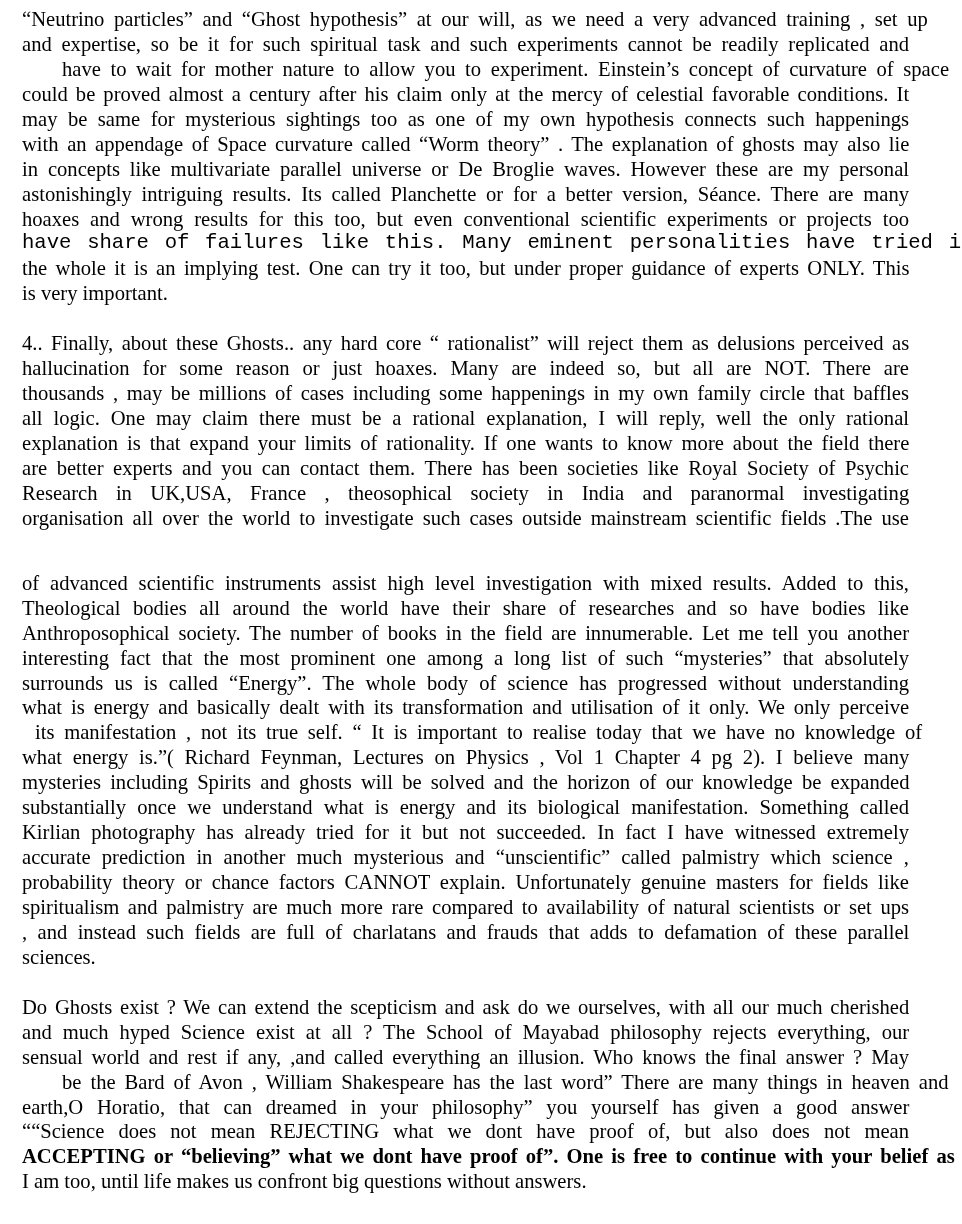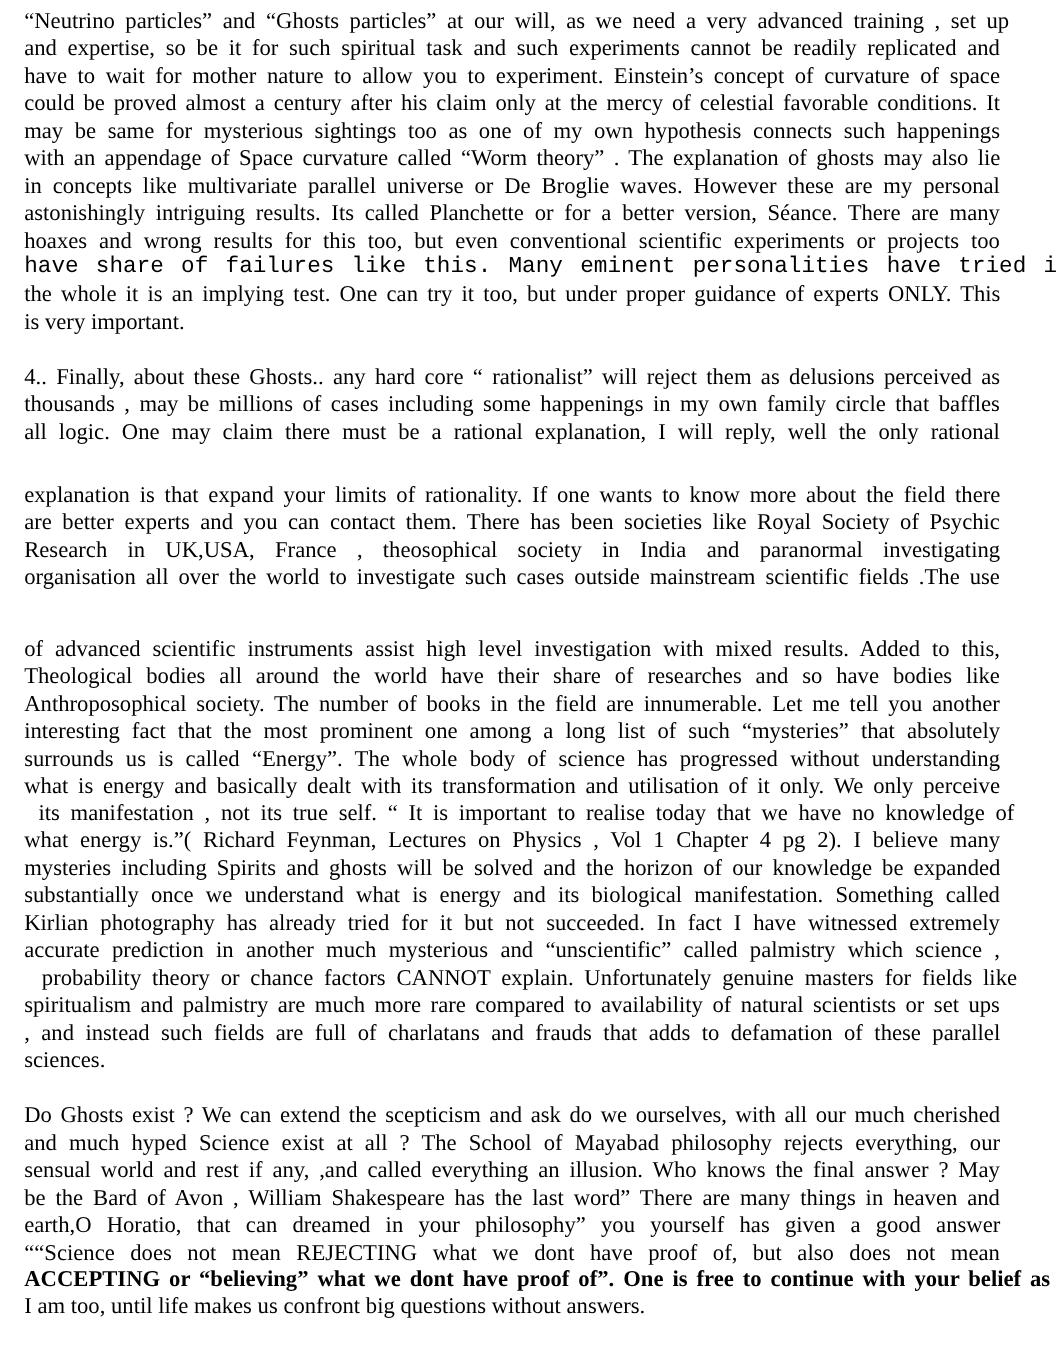--- a/index.html
+++ b/index.html
@@ -15,63 +15,64 @@
     display: block; white-space: nowrap; text-align: justify;
     text-align-last: justify; height: 24.95px; overflow: visible;
   }
   .line.last { text-align-last: left; }
 </style>
 </head>
 <body>
 
 <div class="page">
   <div class="para" id="p0">
-      <span class="line" style="display: block; word-spacing: 4.47059px;">“Neutrino particles” and “Ghosts particles” at our will, as we need a very advanced training , set up</span>
+      <span class="line" style="display: block; word-spacing: 4.47059px;">“Neutrino particles” and “Ghost hypothesis” at our will, as we need a very advanced training , set up</span>
       <span class="line" style="display: block; word-spacing: 4.5625px;">and expertise, so be it for such spiritual task and such experiments cannot be readily replicated and</span>
-      <span class="line" style="display: block; word-spacing: 4.4375px;">have to wait for mother nature to allow you to experiment. Einstein’s concept of curvature of space</span>
+      <span class="line" style="display: block; word-spacing: 4.4375px; margin-left: 40px;">have to wait for mother nature to allow you to experiment. Einstein’s concept of curvature of space</span>
       <span class="line" style="display: block; word-spacing: 2.94118px;">could be proved almost a century after his claim only at the mercy of celestial favorable conditions. It</span>
       <span class="line" style="display: block; word-spacing: 5.33333px;">may be same for mysterious sightings too as one of my own hypothesis connects such happenings</span>
       <span class="line" style="display: block; word-spacing: 3.375px;">with an appendage of Space curvature called “Worm theory” . The explanation of ghosts may also lie</span>
       <span class="line" style="display: block; word-spacing: 4.71429px;">in concepts like multivariate parallel universe or De Broglie waves. However these are my personal</span>
       <span class="line" style="display: block; word-spacing: 4.57143px;">astonishingly intriguing results. Its called Planchette or for a better version, Séance. There are many</span>
       <span class="line" style="display: block; word-spacing: 5.71429px;">hoaxes and wrong results for this too, but even conventional scientific experiments or projects too</span>
       <span class="line" style="display: block; word-spacing: 3.35294px; font-family: Liberation Mono, monospace;">have share of failures like this. Many eminent personalities have tried it , not always with failure. On</span>
       <span class="line" style="display: block; word-spacing: 3.21053px;">the whole it is an implying test. One can try it too, but under proper guidance of experts ONLY. This</span>
       <span class="line last">is very important.</span>
     </div>
   <div class="gap"></div>
   <div class="para" id="p1">
       <span class="line" style="display: block; word-spacing: 3.3125px;">4.. Finally, about these Ghosts.. any hard core “ rationalist” will reject them as delusions perceived as</span>
+      <span class="line" style="display: block; word-spacing: 7.75px;">hallucination for some reason or just hoaxes. Many are indeed so, but all are NOT. There are</span>
       <span class="line" style="display: block; word-spacing: 3.4375px;">thousands , may be millions of cases including some happenings in my own family circle that baffles</span>
       <span class="line" style="display: block; word-spacing: 5.76471px;">all logic. One may claim there must be a rational explanation, I will reply, well the only rational</span>
-      <span class="line" style="display: block; word-spacing: 3.76471px; margin-top: 32px;">explanation is that expand your limits of rationality. If one wants to know more about the field there</span>
+      <span class="line" style="display: block; word-spacing: 3.76471px;">explanation is that expand your limits of rationality. If one wants to know more about the field there</span>
       <span class="line" style="display: block; word-spacing: 4.375px;">are better experts and you can contact them. There has been societies like Royal Society of Psychic</span>
       <span class="line" style="display: block; word-spacing: 13.2727px;">Research in UK,USA, France , theosophical society in India and paranormal investigating</span>
       <span class="line" style="display: block; word-spacing: 3.92857px;">organisation all over the world to investigate such cases outside mainstream scientific fields .The use</span>
       <span class="line" style="display: block; word-spacing: 5.69231px; margin-top: 40px;">of advanced scientific instruments assist high level investigation with mixed results. Added to this,</span>
       <span class="line" style="display: block; word-spacing: 7.46667px;">Theological bodies all around the world have their share of researches and so have bodies like</span>
       <span class="line" style="display: block; word-spacing: 3.66667px;">Anthroposophical society. The number of books in the field are innumerable. Let me tell you another</span>
       <span class="line" style="display: block; word-spacing: 5.8px;">interesting fact that the most prominent one among a long list of such “mysteries” that absolutely</span>
       <span class="line" style="display: block; word-spacing: 6px;">surrounds us is called “Energy”. The whole body of science has progressed without understanding</span>
       <span class="line" style="display: block; word-spacing: 3.8125px;">what is energy and basically dealt with its transformation and utilisation of it only. We only perceive</span>
       <span class="line" style="display: block; word-spacing: 4.57895px; margin-left: 13px;">its manifestation , not its true self. “ It is important to realise today that we have no knowledge of</span>
       <span class="line" style="display: block; word-spacing: 5.52941px;">what energy is.”( Richard Feynman, Lectures on Physics , Vol 1 Chapter 4 pg 2). I believe many</span>
       <span class="line" style="display: block; word-spacing: 4.06667px;">mysteries including Spirits and ghosts will be solved and the horizon of our knowledge be expanded</span>
       <span class="line" style="display: block; word-spacing: 5.91667px;">substantially once we understand what is energy and its biological manifestation. Something called</span>
       <span class="line" style="display: block; word-spacing: 5.73333px;">Kirlian photography has already tried for it but not succeeded. In fact I have witnessed extremely</span>
       <span class="line" style="display: block; word-spacing: 6px;">accurate prediction in another much mysterious and “unscientific” called palmistry which science ,</span>
-      <span class="line" style="display: block; word-spacing: 4.66667px; margin-left: 16px;">probability theory or chance factors CANNOT explain. Unfortunately genuine masters for fields like</span>
+      <span class="line" style="display: block; word-spacing: 4.66667px;">probability theory or chance factors CANNOT explain. Unfortunately genuine masters for fields like</span>
       <span class="line" style="display: block; word-spacing: 3.4px;">spiritualism and palmistry are much more rare compared to availability of natural scientists or set ups</span>
       <span class="line" style="display: block; word-spacing: 5.23529px;">, and instead such fields are full of charlatans and frauds that adds to defamation of these parallel</span>
       <span class="line last">sciences.</span>
     </div>
   <div class="gap"></div>
   <div class="para" id="p2">
       <span class="line" style="display: block; word-spacing: 2.66667px;">Do Ghosts exist ? We can extend the scepticism and ask do we ourselves, with all our much cherished</span>
       <span class="line" style="display: block; word-spacing: 5.86667px;">and much hyped Science exist at all ? The School of Mayabad philosophy rejects everything, our</span>
       <span class="line" style="display: block; word-spacing: 3.82353px;">sensual world and rest if any, ,and called everything an illusion. Who knows the final answer ? May</span>
-      <span class="line" style="display: block; word-spacing: 3.83333px;">be the Bard of Avon , William Shakespeare has the last word” There are many things in heaven and</span>
+      <span class="line" style="display: block; word-spacing: 3.83333px; margin-left: 40px;">be the Bard of Avon , William Shakespeare has the last word” There are many things in heaven and</span>
       <span class="line" style="display: block; word-spacing: 8.64286px;">earth,O Horatio, that can dreamed in your philosophy” you yourself has given a good answer</span>
       <span class="line" style="display: block; word-spacing: 8.93333px;">““Science does not mean REJECTING what we dont have proof of, but also does not mean</span>
       <span class="line" style="display: block; word-spacing: 3px; font-weight: bold;">ACCEPTING or “believing” what we dont have proof of”. One is free to continue with your belief as</span>
       <span class="line last">I am too, until life makes us confront big questions without answers.</span>
     </div>
 </div>
 
 </body></html>

